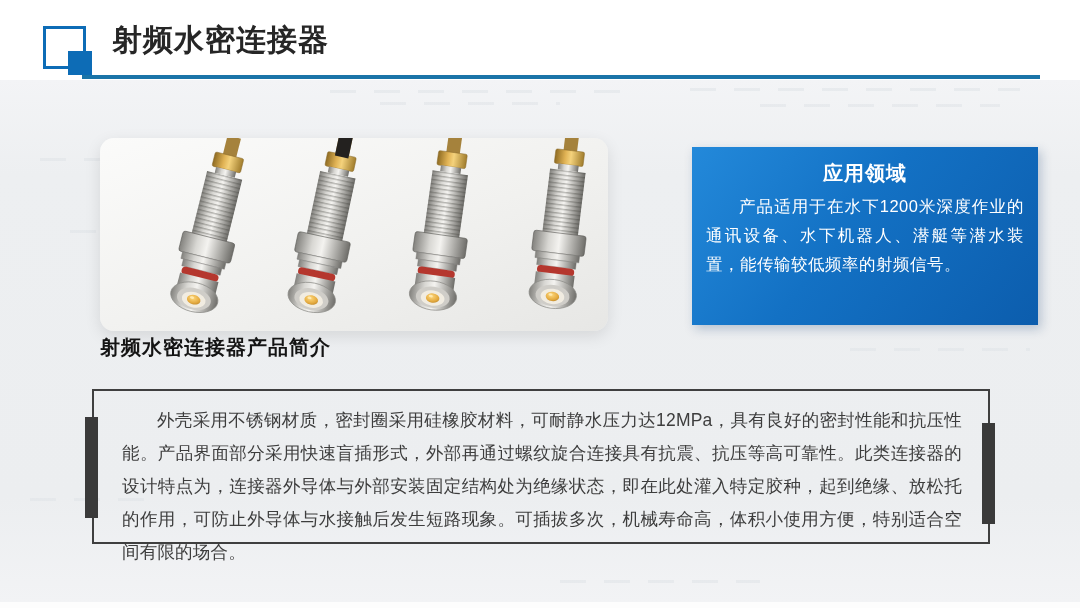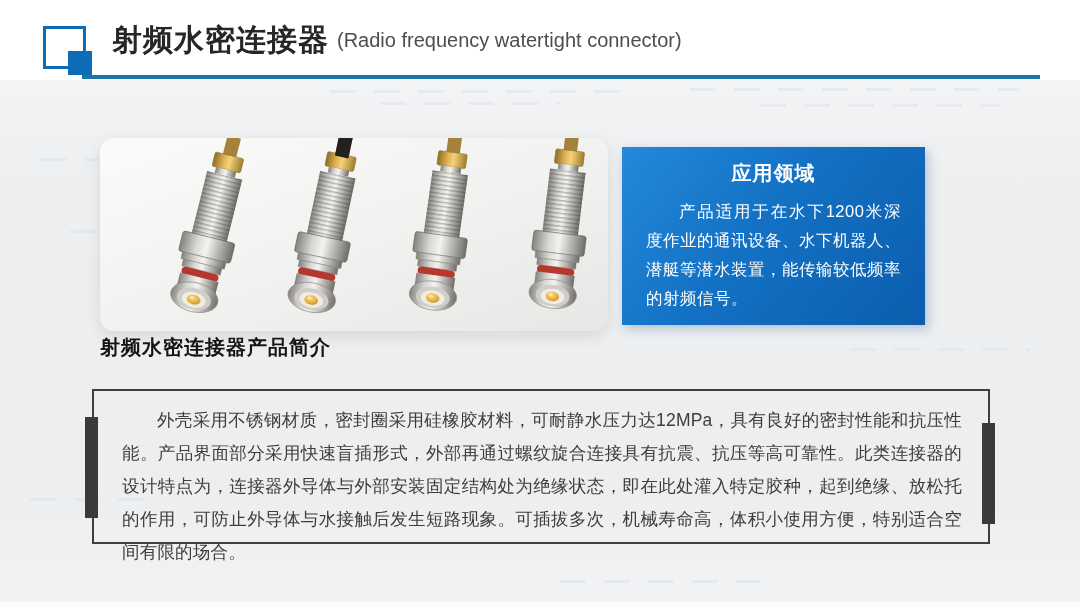--- a/index.html
+++ b/index.html
@@ -31,25 +31,25 @@
   .title-en{font-size:20px;color:#4d4d4d;font-weight:400;}
   .header-rule{position:absolute;left:82px;top:75px;width:958px;height:4px;background:#1a74a8;}
 
   
   .photo{position:absolute;left:100px;top:138px;width:508px;height:193px;
     background:linear-gradient(160deg,#fbfbfa 0%,#f1f1ef 55%,#e7e7e5 100%);
     border-radius:14px;box-shadow:0 5px 16px rgba(0,0,0,.10);overflow:hidden;}
   .photo svg{display:block;}
 
   
-  .app-box{position:absolute;left:622px;top:147px;width:303px;height:178px;
+  .app-box{position:absolute;left:692px;top:147px;width:346px;height:178px;
     background:linear-gradient(128deg,#2389da 0%,#1371c4 45%,#0c5dad 100%);
     color:#ffffff;box-shadow:3px 4px 10px rgba(20,60,110,.25);}
   .app-title{margin:13px 0 5px 0;text-align:center;font-size:20px;font-weight:bold;letter-spacing:1px;}
-  .app-body{margin:10px;padding:0 14px;font-size:16.5px;line-height:29px;text-indent:2em;
+  .app-body{margin:0;padding:0 14px;font-size:16.5px;line-height:29px;text-indent:2em;
     text-align:justify;letter-spacing:.5px;}
 
   
   .intro-heading{position:absolute;left:100px;top:334px;margin:0;font-size:20px;
     font-weight:bold;color:#141414;letter-spacing:1px;}
   .desc-box{position:absolute;left:92px;top:389px;width:898px;height:155px;
     border:2px solid #3f3f3f;box-sizing:border-box;}
   .desc-text{margin:4px;padding:9px 22px 0 24px;font-size:17.5px;line-height:33px;
     color:#3d3d3d;text-indent:2em;text-align:justify;letter-spacing:.2px;}
   .bar{position:absolute;width:13px;height:101px;background:#3a3a3a;}
@@ -73,21 +73,20 @@
     <div class="wm w7"></div>
     <div class="wm w8"></div>
     <div class="wm w9"></div>
   </div>
 
   <header class="header">
     <span class="sq-outline"></span>
     <span class="sq-fill"></span>
     <div class="title-row">
       <span class="title-cn">射频水密连接器</span>
-      <span class="title-en">(Radio frequency watertight connector)</span>
     </div>
     <div class="header-rule"></div>
   </header>
 
   <figure class="photo" style="margin:0" aria-label="四只不锈钢射频水密连接器实物照片，金色插针、红色密封圈">
     <svg width="508" height="193" viewBox="0 0 508 193">
       <defs>
         <linearGradient id="metalV" x1="0" y1="0" x2="1" y2="0">
           <stop offset="0" stop-color="#83827e"></stop>
           <stop offset="0.3" stop-color="#d8d7d3"></stop>

